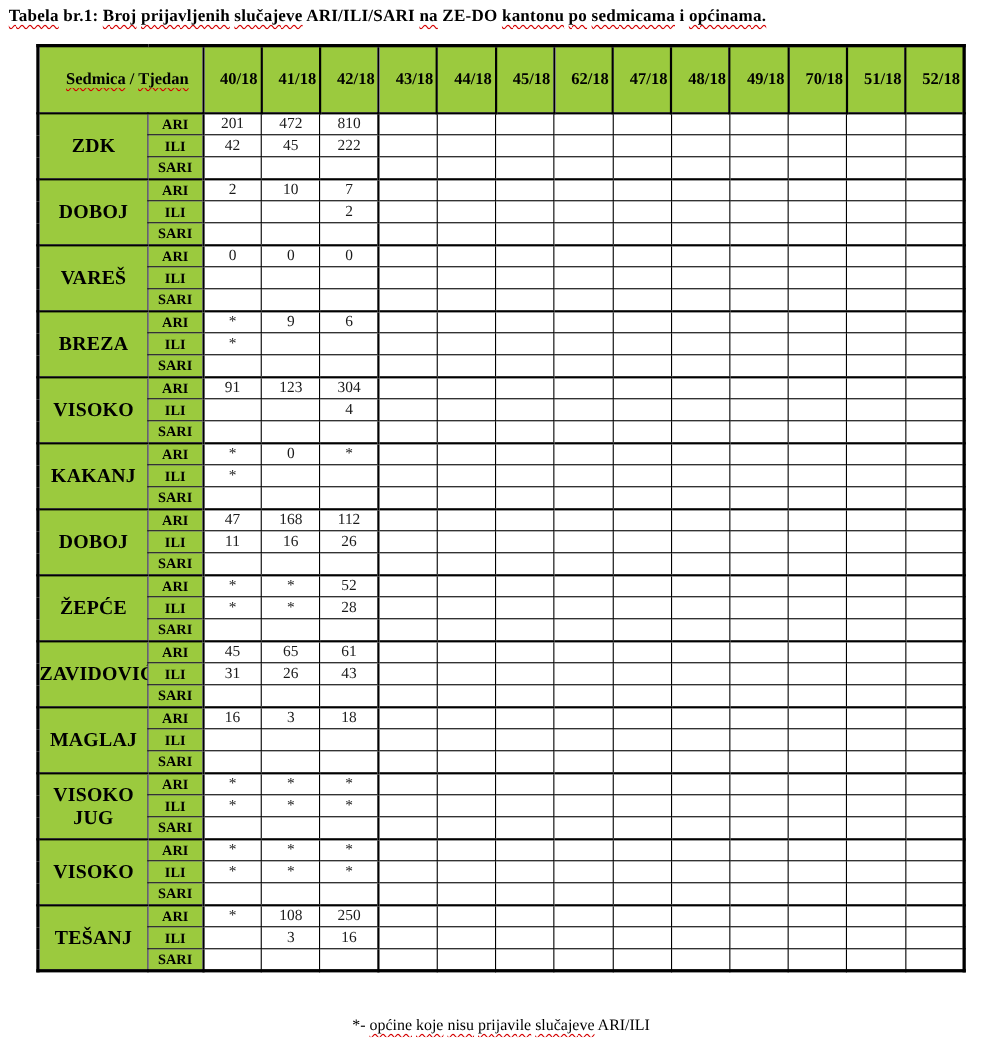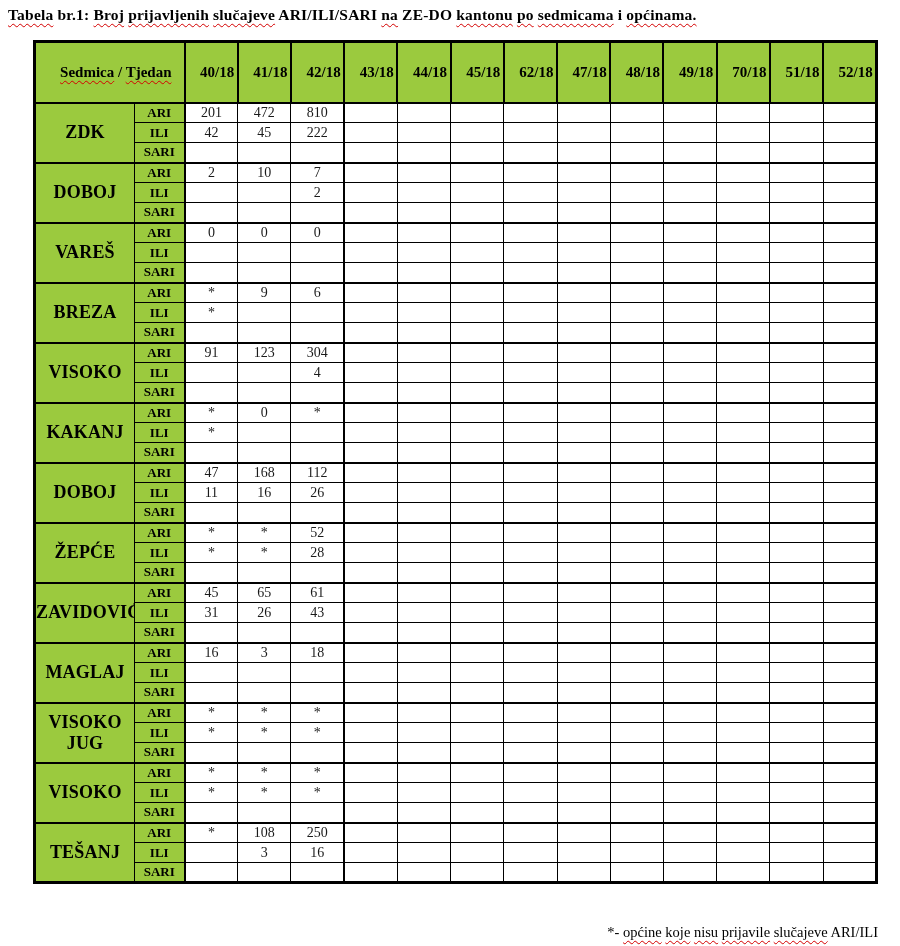--- a/index.html
+++ b/index.html
@@ -61,21 +61,21 @@
     font-size: 13px;
     height: 20px;
     border-right: 2px solid #000;
   }
   td.val { height: 20px; font-size: 14px; color: #1a1a1a; }
   tr.block-start > td { border-top: 2px solid #000; }
   .tr2 { border-right-width: 2px !important; }
 
   .footnote {
     position: absolute; left: 33px; top: 924px; width: 845px;
-    text-align: right;
+    text-align: center;
     font-size: 14.5px;
   }
 </style>
 </head>
 <body>
 
 <div class="page">
 
   <div class="doc-title"><span class="sq">Tabela</span> br.1: <span class="sq">Broj</span> <span class="sq">prijavljenih</span> <span class="sq">slučajeve</span> ARI/ILI/SARI <span class="sq">na</span> ZE-DO <span class="sq">kantonu</span> <span class="sq">po</span> <span class="sq">sedmicama</span> i <span class="sq">općinama.</span></div>
 

